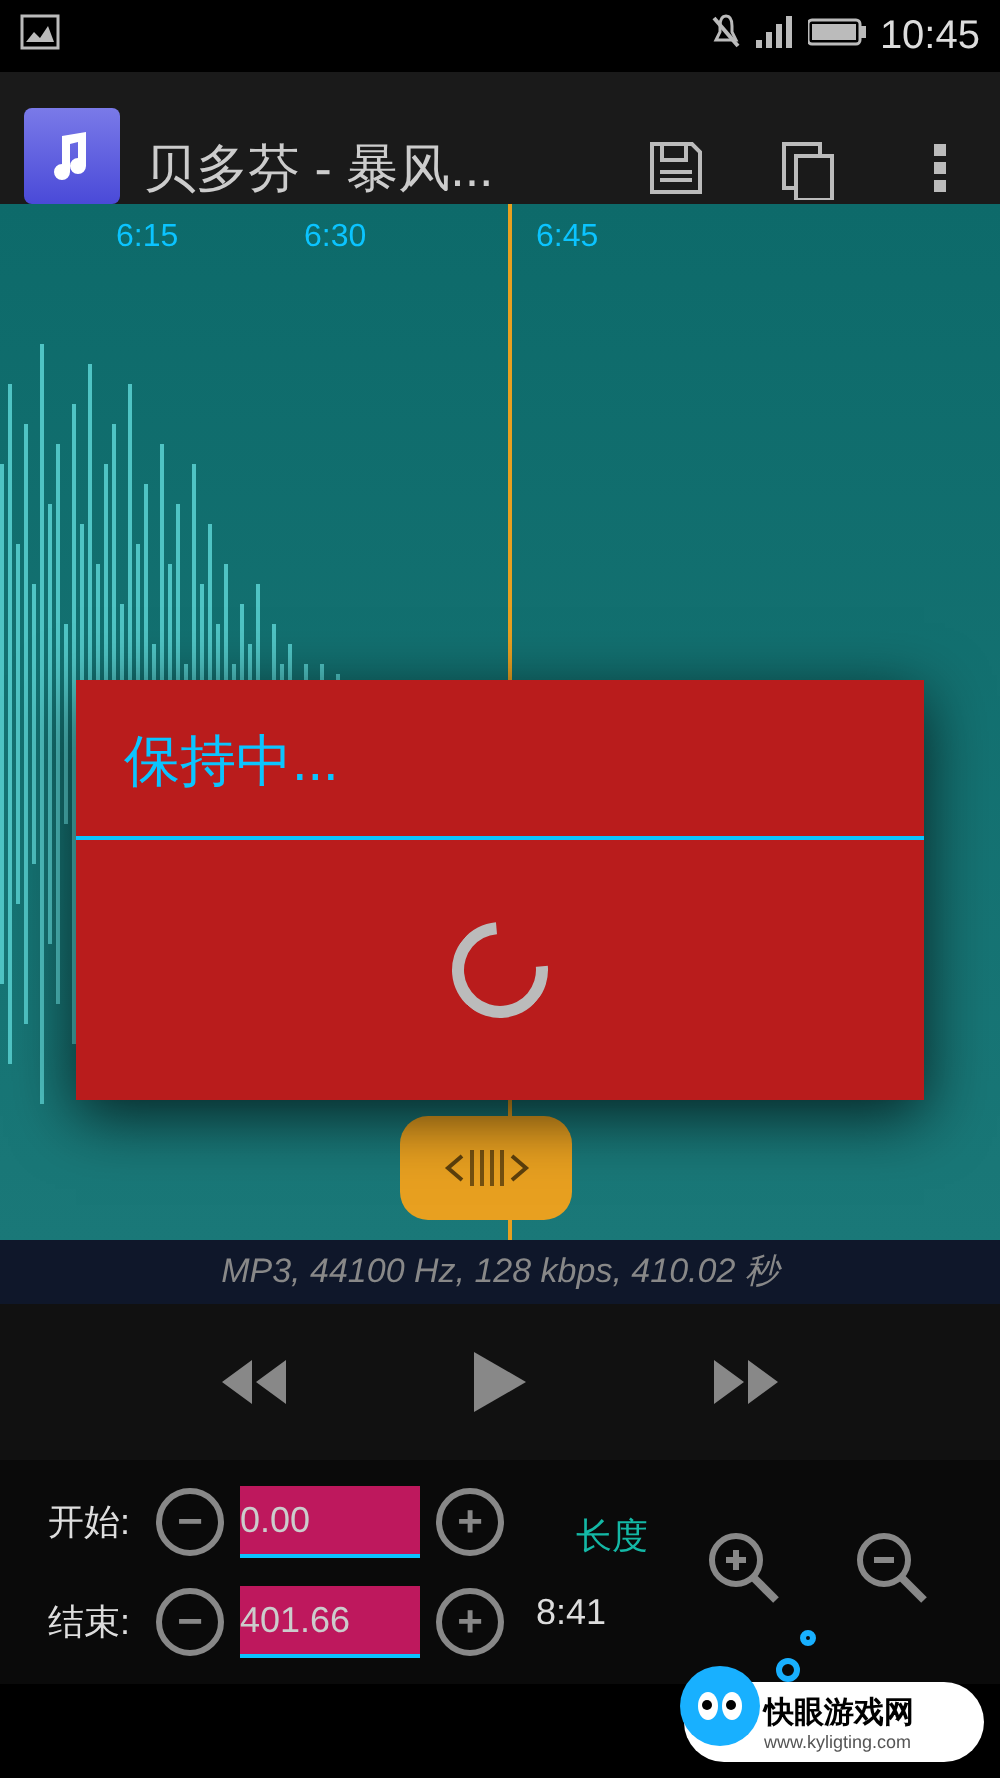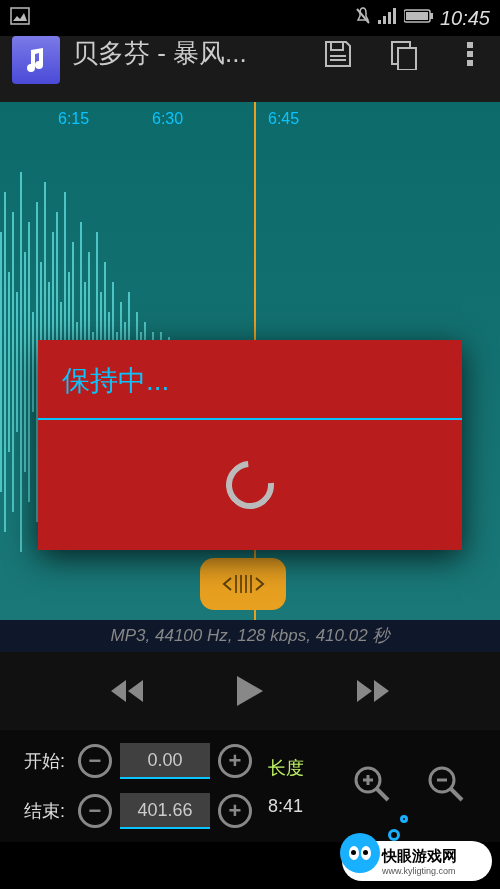--- a/index.html
+++ b/index.html
@@ -1,23 +1,23 @@
 <!DOCTYPE html>
 <html><head>
   <meta charset="utf-8">
   <style>
     * { margin: 0; padding: 0; box-sizing: border-box; }
     body { width: 500px; height: 889px; background: #000; font-family: sans-serif; overflow: hidden; position: relative; }
     
-    .status-bar { height: 36px; background: #000; display: flex; align-items: center; justify-content: space-between; padding: 0 10px; color: #bbb; font-style: italic; }
+    .status-bar { height: 36px; background: #000; display: flex; align-items: center; justify-content: space-between; padding: 0 10px; color: #bbb; }
     .status-left { display: flex; gap: 8px; }
     .status-right { display: flex; gap: 6px; align-items: center; }
     .status-time { font-size: 20px; color: #ddd; }
     
-    .app-bar { height: 66px; background: #1a1a1a; display: flex; align-items: flex-start; padding: 0 12px; }
+    .app-bar { height: 66px; background: #1a1a1a; display: flex; align-items: flex-end; padding: 0 12px; }
     .app-icon { width: 48px; height: 48px; background: linear-gradient(to bottom, #7a7ae8, #4a4ad8); border-radius: 4px; display: flex; align-items: center; justify-content: center; margin-right: 12px; }
     .app-title { flex: 1; color: #ccc; font-size: 26px; white-space: nowrap; overflow: hidden; text-overflow: ellipsis; }
     .app-actions { display: flex; gap: 30px; margin-left: 10px; align-items: center; }
     .app-action { width: 36px; height: 36px; display: flex; align-items: center; justify-content: center; }
     
     .waveform-area { height: 518px; background: linear-gradient(to bottom, #0d6a6a, #1a7878); position: relative; overflow: hidden; }
     .time-markers { position: absolute; top: 8px; left: 0; width: 100%; display: flex; }
     .time-marker { color: #0bc4ff; font-size: 16px; position: absolute; }
     .cursor-line { position: absolute; top: 0; bottom: 0; width: 2px; background: #e8a020; left: 254px; }
     .wave-svg { position: absolute; top: 30px; left: 0; width: 100%; height: 460px; }
@@ -29,23 +29,23 @@
     .info-bar { height: 32px; background: #0f172a; color: #888; font-size: 17px; text-align: center; line-height: 32px; font-style: italic; }
     
     .playback-bar { height: 78px; background: #111; display: flex; align-items: center; justify-content: center; gap: 90px; }
     .playback-btn { display: flex; align-items: center; justify-content: center; }
     
     .edit-bar { height: 112px; background: #0a0a0a; padding: 10px 24px; display: flex; align-items: center; }
     .edit-fields { display: flex; flex-direction: column; gap: 14px; }
     .edit-row { display: flex; align-items: center; gap: 8px; }
     .edit-label { color: #ddd; font-size: 18px; width: 46px; }
     .edit-round-btn { width: 34px; height: 34px; border: 3px solid #888; border-radius: 50%; display: flex; align-items: center; justify-content: center; color: #888; font-size: 22px; font-weight: bold; line-height: 1; }
-    .edit-input { width: 90px; height: 36px; background: #404040; border: none; color: #ccc; font-size: 18px; text-align: center; border-bottom: 2px solid #0bc4ff; }
+    .edit-input { width: 90px; height: 36px; background: #be185d; border: none; color: #ccc; font-size: 18px; border-bottom: 2px solid #0bc4ff; }
     .length-col { margin-left: 16px; display: flex; flex-direction: column; gap: 16px; }
-    .length-label { color: #bef264; font-size: 18px; }
+    .length-label { color: #14b8a6; font-size: 18px; margin-left: 20px; }
     .length-val { color: #ddd; font-size: 18px; font-weight: 500; }
     .zoom-col { flex: 1; display: flex; justify-content: flex-end; gap: 30px; align-items: center; padding-right: 8px; }
     .zoom-btn svg { width: 44px; height: 44px; }
     
     .dialog-overlay { position: absolute; top: 0; left: 0; width: 100%; height: 100%; display: flex; align-items: center; justify-content: center; }
     .dialog { width: 424px; background: #b91c1c; box-shadow: 0 8px 30px rgba(0,0,0,0.7); }
     .dialog-title { color: #0bc4ff; font-size: 28px; padding: 22px 24px 18px; }
     .dialog-divider { height: 2px; background: #0bc4ff; }
     .dialog-body { height: 130px; display: flex; align-items: center; justify-content: center; }
     .spinner { width: 48px; height: 48px; border: 6px solid #bbb; border-top-color: transparent; border-radius: 50%; transform: rotate(40deg); }

